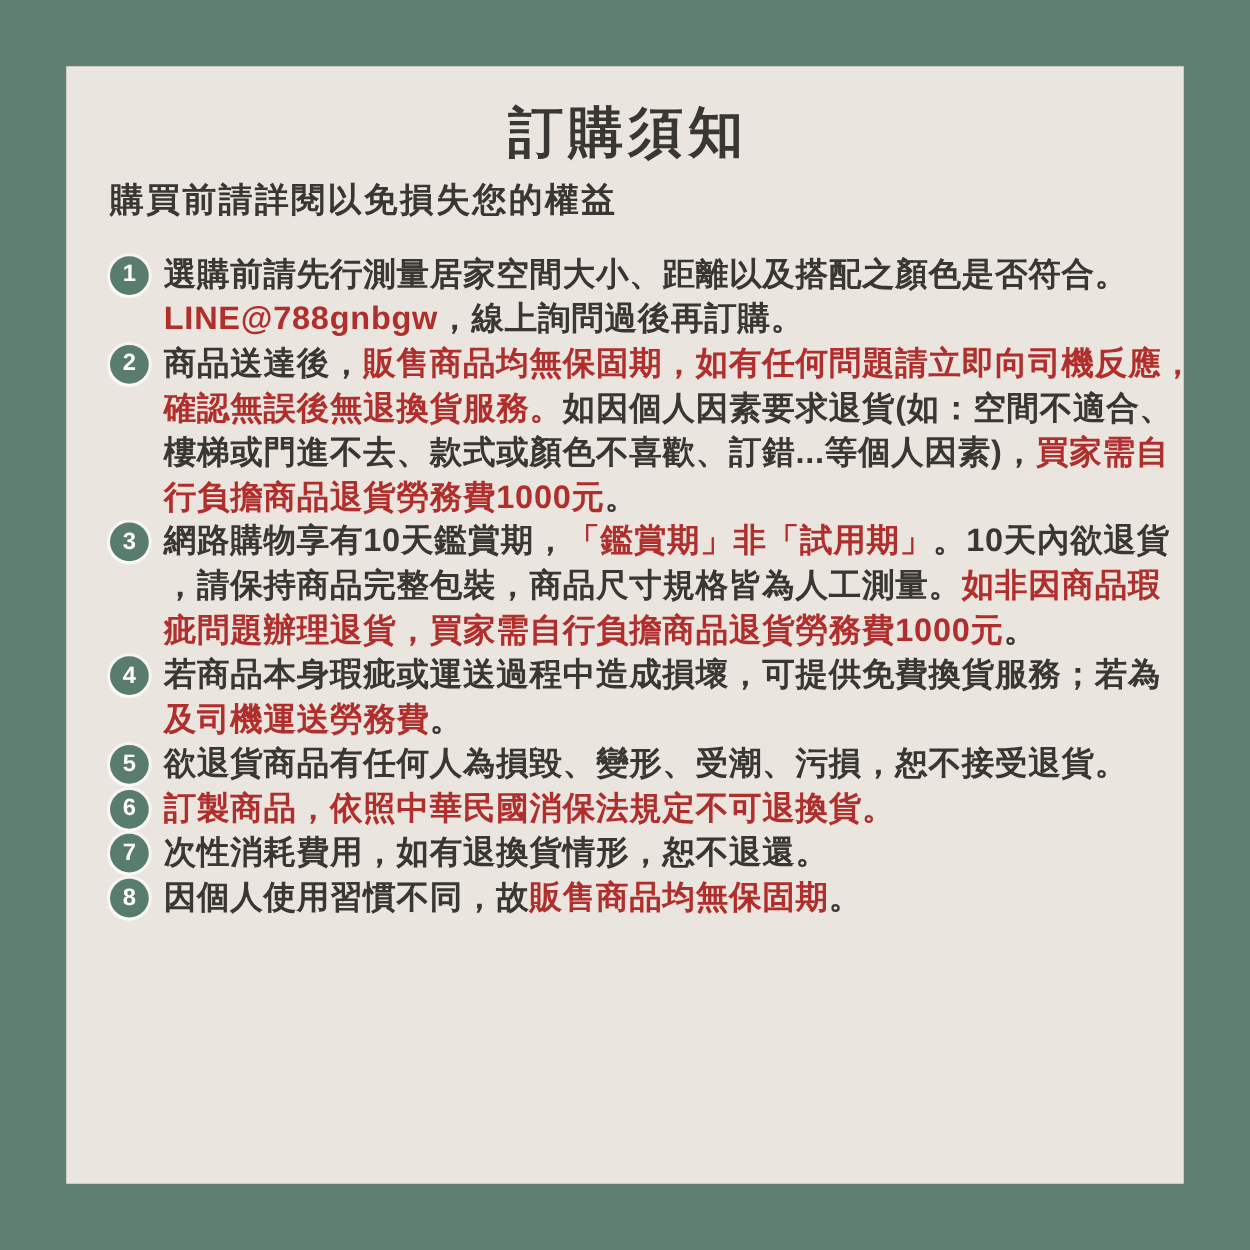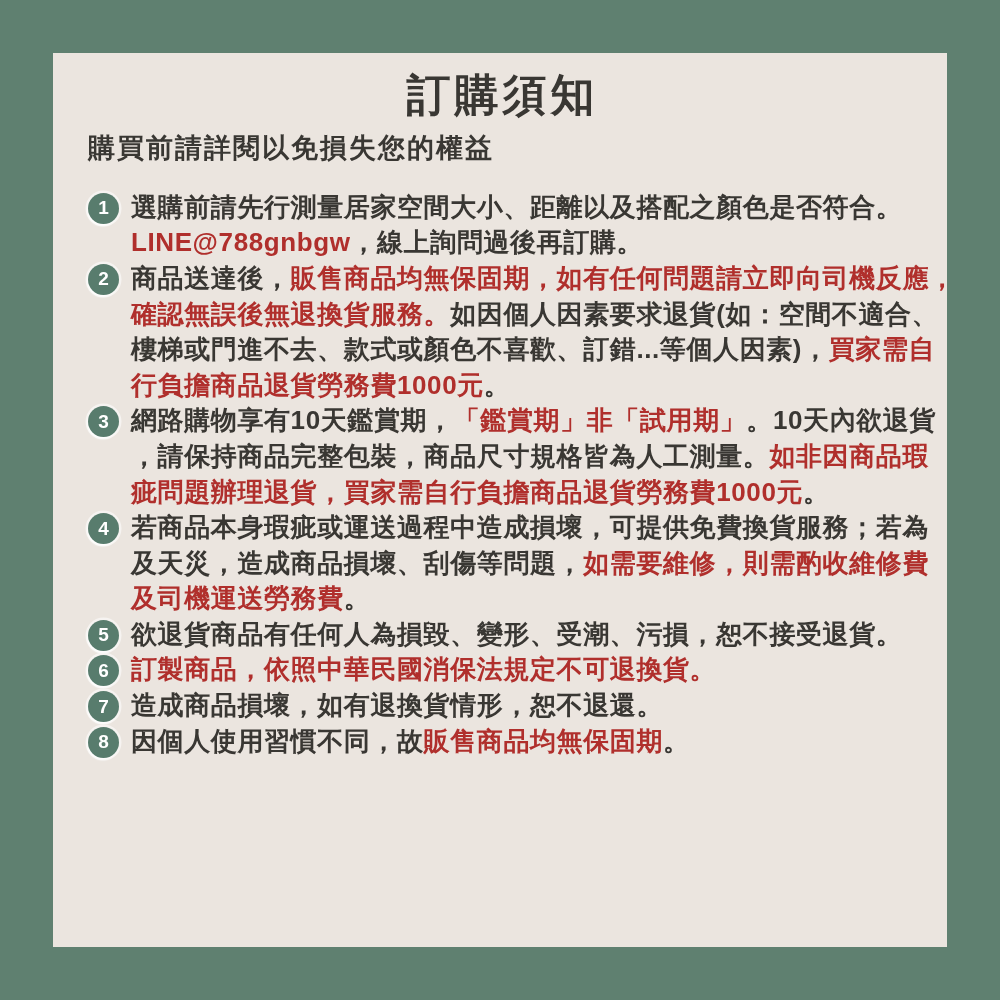--- a/index.html
+++ b/index.html
@@ -5,21 +5,21 @@
   html,body{margin:0;padding:0;}
   body{
     width:1000px;height:1000px;position:relative;
     background:var(--bg,#5f8070);
     font-family:"Liberation Sans","DejaVu Sans",sans-serif;
     font-weight:700;
   }
   .card{
     position:absolute;inset:53px;
     background:var(--card,#ebe5df);
-    padding:14px 30px 0 35px;
+    padding:26px 30px 0 35px;
     box-sizing:border-box;
     overflow:hidden;
   }
   .title{
     margin:0;text-align:center;
     font-size:44px;line-height:1.25;letter-spacing:4px;
     color:var(--ink,#393733);
   }
   .subtitle{
     margin:10px 0 0 0;text-align:left;
@@ -78,21 +78,20 @@
         <div class="line"><span>網路購物享有10天鑑賞期，</span><span class="red">「鑑賞期」非「試用期」</span><span>。10天內欲退貨</span></div>
         <div class="line"><span>，請保持商品完整包裝，商品尺寸規格皆為人工測量。</span><span class="red">如非因商品瑕</span></div>
         <div class="line"><span class="red">疵問題辦理退貨，買家需自行負擔商品退貨勞務費1000元</span><span>。</span></div>
       </div>
     </div>
 
     <div class="item">
       <span class="badge">4</span>
       <div class="lines">
         <div class="line"><span>若商品本身瑕疵或運送過程中造成損壞，可提供免費換貨服務；若為</span></div>
-        <div class="line"><span>及天災，造成商品損壞、刮傷等問題，</span><span class="red">如需要維修，則需酌收維修費</span></div>
         <div class="line"><span class="red">及司機運送勞務費</span><span>。</span></div>
       </div>
     </div>
 
     <div class="item">
       <span class="badge">5</span>
       <div class="lines">
         <div class="line"><span>欲退貨商品有任何人為損毀、變形、受潮、污損，恕不接受退貨。</span></div>
       </div>
     </div>
@@ -100,21 +99,21 @@
     <div class="item">
       <span class="badge">6</span>
       <div class="lines">
         <div class="line"><span class="red">訂製商品，依照中華民國消保法規定不可退換貨。</span></div>
       </div>
     </div>
 
     <div class="item">
       <span class="badge">7</span>
       <div class="lines">
-        <div class="line"><span>造成商品損壞，如有退換貨情形，恕不退還。</span></div>
+        <div class="line"><span>次性消耗費用，如有退換貨情形，恕不退還。</span></div>
       </div>
     </div>
 
     <div class="item">
       <span class="badge">8</span>
       <div class="lines">
         <div class="line"><span>因個人使用習慣不同，故</span><span class="red">販售商品均無保固期</span><span>。</span></div>
       </div>
     </div>
 

